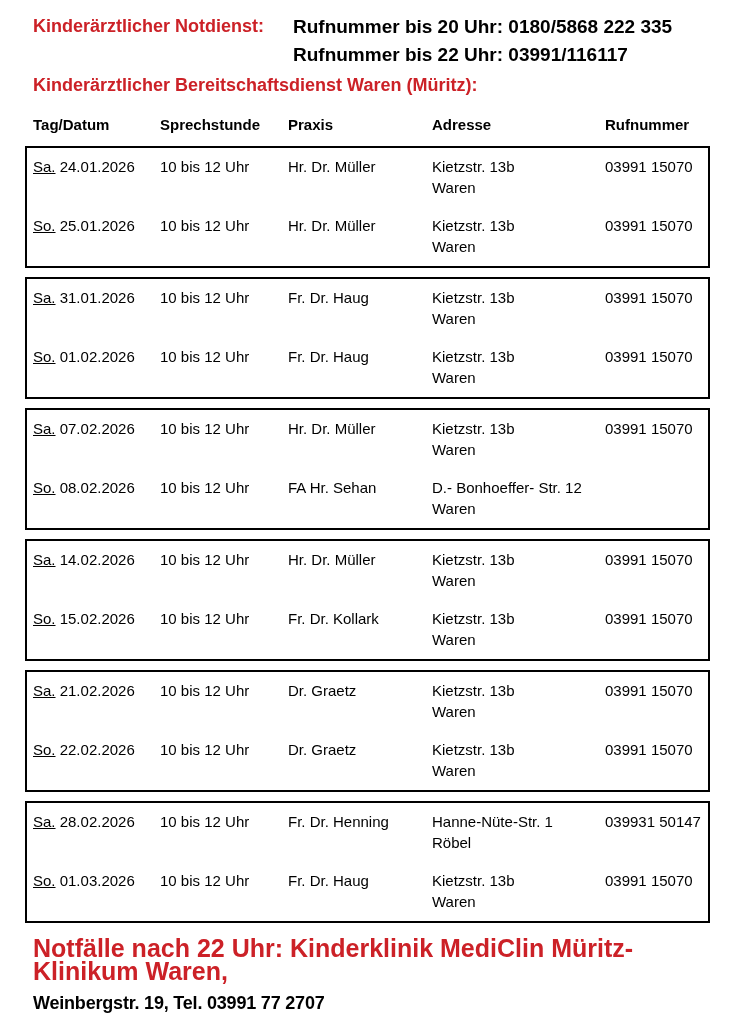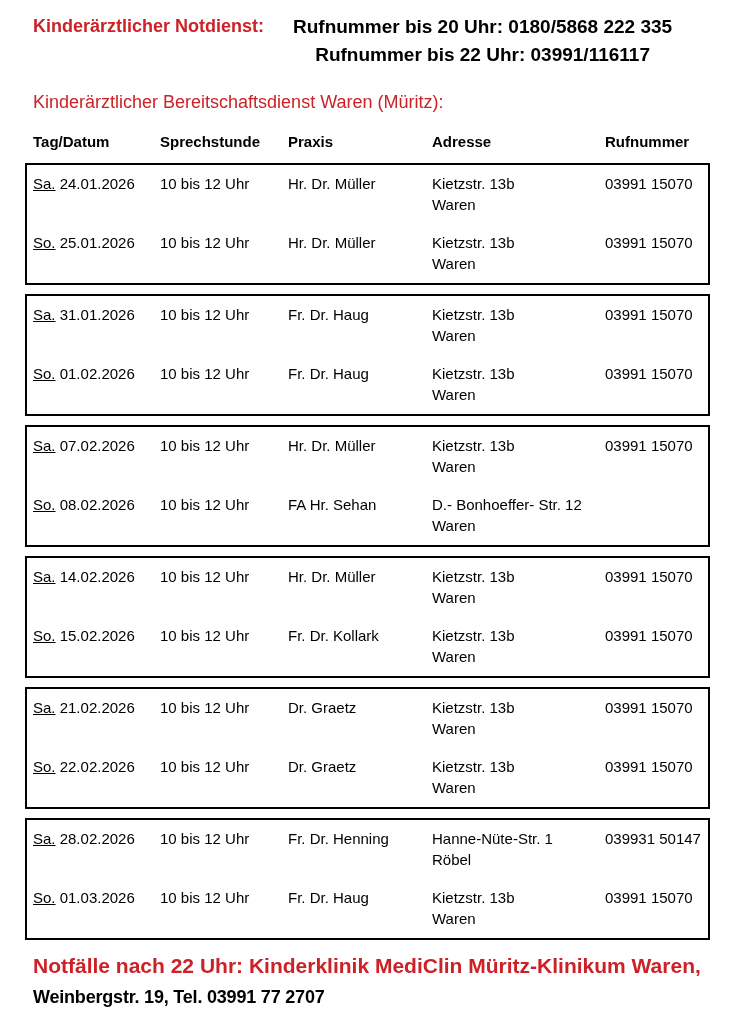--- a/index.html
+++ b/index.html
@@ -11,25 +11,25 @@
     overflow: hidden;
   }
   .page { position: relative; width: 732px; height: 1035px; padding-top: 13px; }
 
   
   .topline { display: flex; align-items: flex-start; margin-left: 33px; }
   .red-title {
     color: var(--red); font-weight: bold; font-size: 18px; line-height: 26px;
     width: 260px; flex: 0 0 260px;
   }
-  .phones { font-size: 19px; font-weight: bold; line-height: 28px; text-align: center; }
+  .phones { font-size: 19px; font-weight: bold; line-height: 28px; }
 
   .subtitle {
-    color: var(--red); font-weight: normal; font-size: 18px; line-height: 22px;
-    margin: 22px 0 0 33px;
+    color: var(--red); font-weight: bold; font-size: 18px; line-height: 22px;
+    margin: 5px 0 0 33px;
   }
 
   
   .thead {
     display: flex; margin: 20px 22px 12px 33px;
     font-weight: bold; font-size: 15px; line-height: 18px;
   }
   .c1 { width: 127px; flex: 0 0 127px; }
   .c2 { width: 128px; flex: 0 0 128px; }
   .c3 { width: 144px; flex: 0 0 144px; }
@@ -40,21 +40,21 @@
     border: 2px solid #000000;
     margin: 0 22px 9px 25px;
     padding: 8px 0 9px 6px;
   }
   .row { display: flex; font-size: 15px; line-height: 21px; }
   .row + .row { margin-top: 17px; }
   .u { text-decoration: underline; }
 
   
   .footer { margin: 14px 0 0 33px; }
-  .f1 { color: var(--red); font-weight: bold; font-size: 21px; line-height: 23px; }
+  .f1 { color: var(--red); font-weight: bold; font-size: 25px; line-height: 23px; }
   .f2 { font-size: 18px; font-weight: bold; letter-spacing: -0.2px; line-height: 22px; margin-top: 9px; }
 </style>
 </head>
 <body>
 
 <div class="page">
 
   <div class="topline">
     <div class="red-title">Kinderärztlicher Notdienst:</div>
     <div class="phones">

